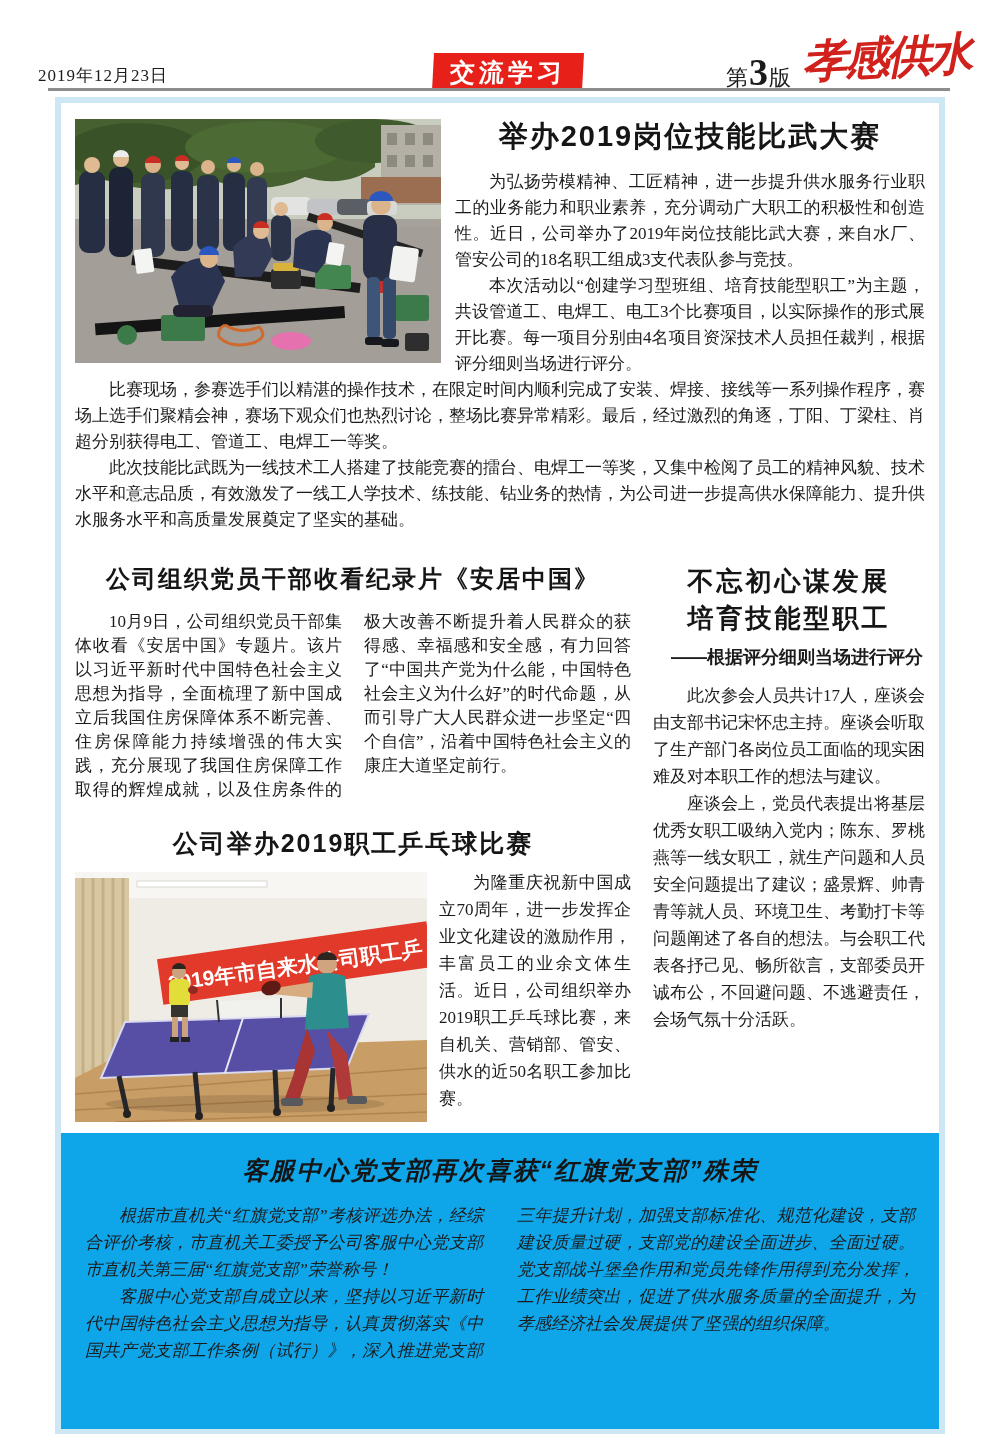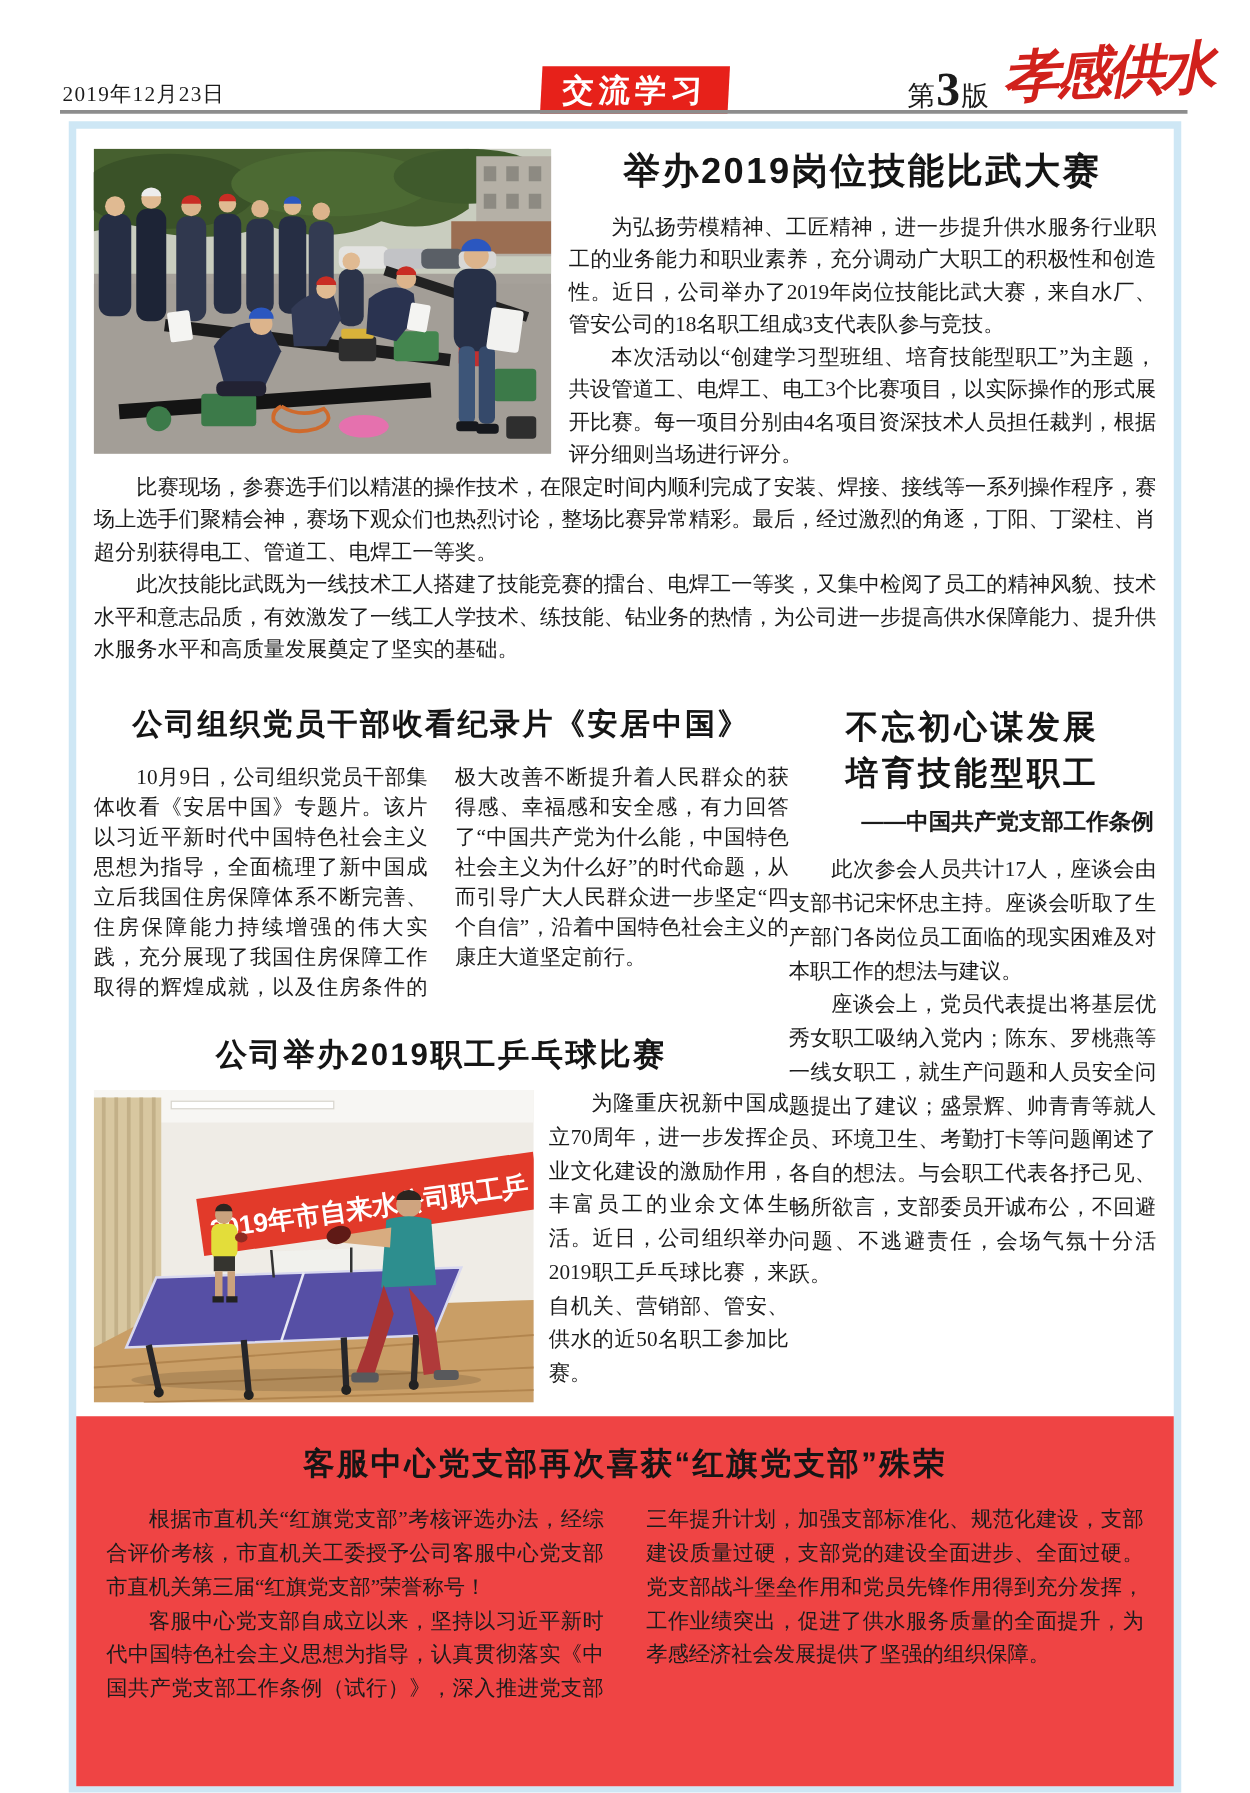--- a/index.html
+++ b/index.html
@@ -3,21 +3,21 @@
 <meta charset="utf-8">
 <style>
   * { margin:0; padding:0; box-sizing:border-box; }
   html,body { background:#ffffff; }
   body{
     width:1000px; height:1434px; position:relative;
     font-family:"Liberation Serif", serif; color:#1b1b1b;
     overflow:hidden;
   }
   
-  .header-date{ position:absolute; left:50px; top:64px; font-size:17px; letter-spacing:1px; }
+  .header-date{ position:absolute; left:38px; top:64px; font-size:17px; letter-spacing:1px; }
   .section-box{
     position:absolute; left:433px; top:53px; width:150px; height:38px;
     background:#e7211a; color:#ffffff; display:flex; align-items:center; justify-content:center;
     font-family:"Liberation Sans", sans-serif; font-weight:bold; font-size:25px;
     letter-spacing:4px; transform:skewX(-3deg);
   }
   .edition{ position:absolute; left:726px; top:50px; display:flex; align-items:baseline; }
   .edition .pre,.edition .suf{ font-size:22px; }
   .edition .num{ font-size:38px; font-weight:bold; margin:0 1px; }
   .masthead{
@@ -26,33 +26,33 @@
     transform:rotate(-3deg); letter-spacing:-3px; line-height:1; white-space:nowrap;
   }
   .rule{ position:absolute; left:48px; top:88px; width:902px; height:3px; background:#8d8d8d; }
 
   
   .frame{
     position:absolute; left:55px; top:97px; width:890px; height:1338px;
     border:6px solid #cee7f5; display:flex; flex-direction:column; background:#ffffff;
   }
   .content{ height:1030px; padding:12px 14px 0 14px; overflow:hidden; }
-  .panel{ flex:1; background:#ef4444; padding:17px 24px; overflow:hidden; }
+  .panel{ flex:1; background:#0ea5e9; padding:17px 24px; overflow:hidden;font-style:italic; }
 
   
   h1,h2{ font-family:"Liberation Sans", sans-serif; color:#151515; }
   .body-p{ font-size:17px; line-height:26px; text-align:justify; text-indent:2em; }
 
   
   .a1::after{ content:""; display:block; clear:both; }
   .a1 .photo1{ float:left; width:366px; height:244px; margin:2px 14px 6px 0; }
   .a1 h1{ font-size:29px; letter-spacing:2px; text-align:center; margin:2px 0 12px 0; }
 
   
-  .mid{ display:flex; margin-top:30px; }
+  .mid{ display:flex; gap:22px; margin-top:30px; }
   .mid-left{ width:556px; flex:none; }
   .mid-right{ flex:1; }
 
   .a2 h2{ font-size:24px; letter-spacing:2px; text-align:center; margin-bottom:15px; }
   .a2 .cols{ column-count:2; column-gap:22px; }
   .a2 .body-p{ line-height:24px; }
 
   .a4{ margin-top:25px; }
   .a4 h2{ font-size:25px; letter-spacing:2px; text-align:center; margin-bottom:9px; }
   .a4::after{ content:""; display:block; clear:both; }
@@ -283,21 +283,21 @@
           </div>
           <p class="body-p">为隆重庆祝新中国成立70周年，进一步发挥企业文化建设的激励作用，丰富员工的业余文体生活。近日，公司组织举办2019职工乒乓球比赛，来自机关、营销部、管安、供水的近50名职工参加比赛。</p>
 
         </div>
       </div>
 
       <div class="mid-right">
         <div class="a3">
           <h2>不忘初心谋发展</h2>
           <h2>培育技能型职工</h2>
-          <div class="sub">——中国共产党支部工作条例</div>
+          <div class="sub">——根据评分细则当场进行评分</div>
           <p class="body-p">此次参会人员共计17人，座谈会由支部书记宋怀忠主持。座谈会听取了生产部门各岗位员工面临的现实困难及对本职工作的想法与建议。</p>
           <p class="body-p">座谈会上，党员代表提出将基层优秀女职工吸纳入党内；陈东、罗桃燕等一线女职工，就生产问题和人员安全问题提出了建议；盛景辉、帅青青等就人员、环境卫生、考勤打卡等问题阐述了各自的想法。与会职工代表各抒己见、畅所欲言，支部委员开诚布公，不回避问题、不逃避责任，会场气氛十分活跃。</p>
 
         </div>
       </div>
     </div>
   </div>
 
   <div class="panel">
     <div class="a5">

